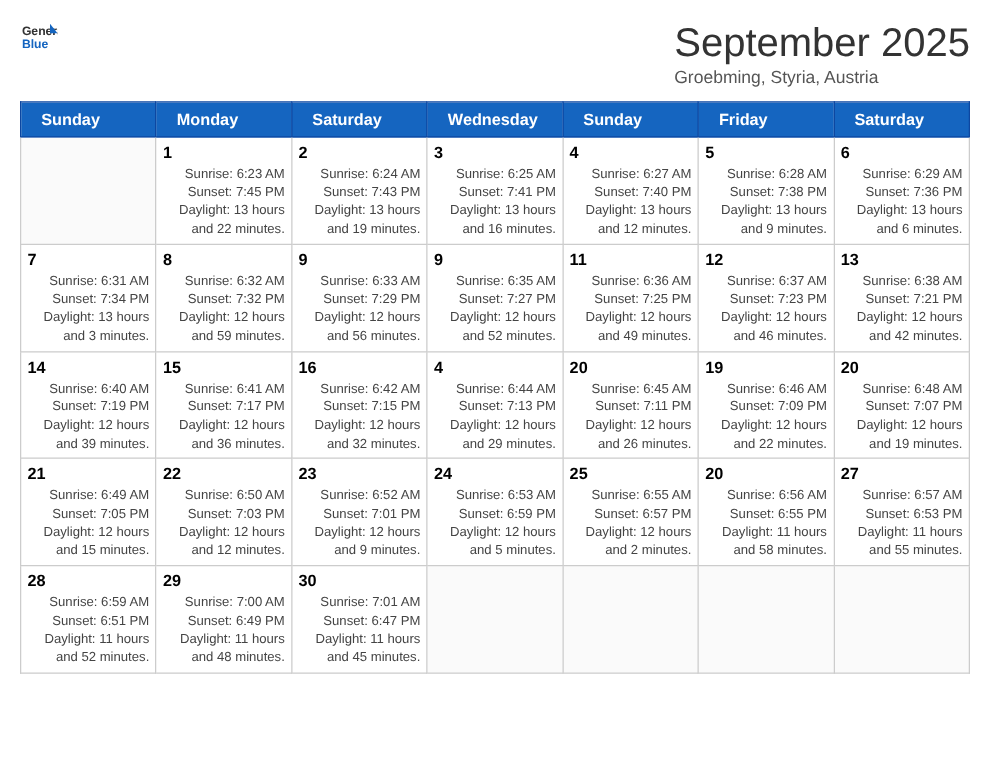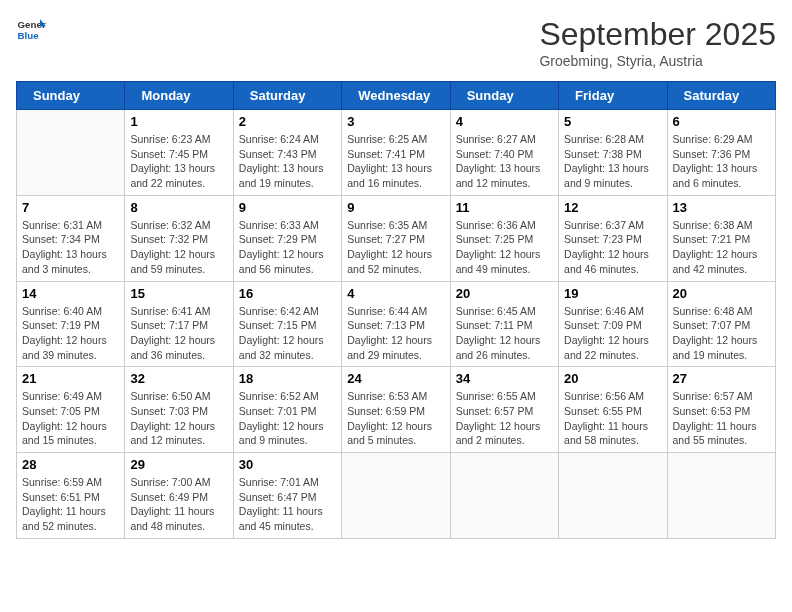--- a/index.html
+++ b/index.html
@@ -63,20 +63,21 @@
     .cell-date {
       font-size: 13px;
       font-weight: bold;
       margin-bottom: 3px;
       color: #000;
     }
     .cell-content {
       font-size: 10.5px;
       line-height: 1.4;
       color: #444;
+      text-align: right;
     }
     .empty-cell {
       background: #fafafa;
     }
   </style>
 </head>
 <body>
 
 <div class="header">
   <div class="logo">
@@ -191,33 +192,33 @@
           <div class="cell-date">20</div>
           <div class="cell-content">Sunrise: 6:48 AM<br>Sunset: 7:07 PM<br>Daylight: 12 hours and 19 minutes.</div>
         </td>
       </tr>
       <tr>
         <td>
           <div class="cell-date">21</div>
           <div class="cell-content">Sunrise: 6:49 AM<br>Sunset: 7:05 PM<br>Daylight: 12 hours and 15 minutes.</div>
         </td>
         <td>
-          <div class="cell-date">32</div>
+          <div class="cell-date">22</div>
           <div class="cell-content">Sunrise: 6:50 AM<br>Sunset: 7:03 PM<br>Daylight: 12 hours and 12 minutes.</div>
         </td>
         <td>
-          <div class="cell-date">18</div>
+          <div class="cell-date">23</div>
           <div class="cell-content">Sunrise: 6:52 AM<br>Sunset: 7:01 PM<br>Daylight: 12 hours and 9 minutes.</div>
         </td>
         <td>
           <div class="cell-date">24</div>
           <div class="cell-content">Sunrise: 6:53 AM<br>Sunset: 6:59 PM<br>Daylight: 12 hours and 5 minutes.</div>
         </td>
         <td>
-          <div class="cell-date">34</div>
+          <div class="cell-date">25</div>
           <div class="cell-content">Sunrise: 6:55 AM<br>Sunset: 6:57 PM<br>Daylight: 12 hours and 2 minutes.</div>
         </td>
         <td>
           <div class="cell-date">20</div>
           <div class="cell-content">Sunrise: 6:56 AM<br>Sunset: 6:55 PM<br>Daylight: 11 hours and 58 minutes.</div>
         </td>
         <td>
           <div class="cell-date">27</div>
           <div class="cell-content">Sunrise: 6:57 AM<br>Sunset: 6:53 PM<br>Daylight: 11 hours and 55 minutes.</div>
         </td>

